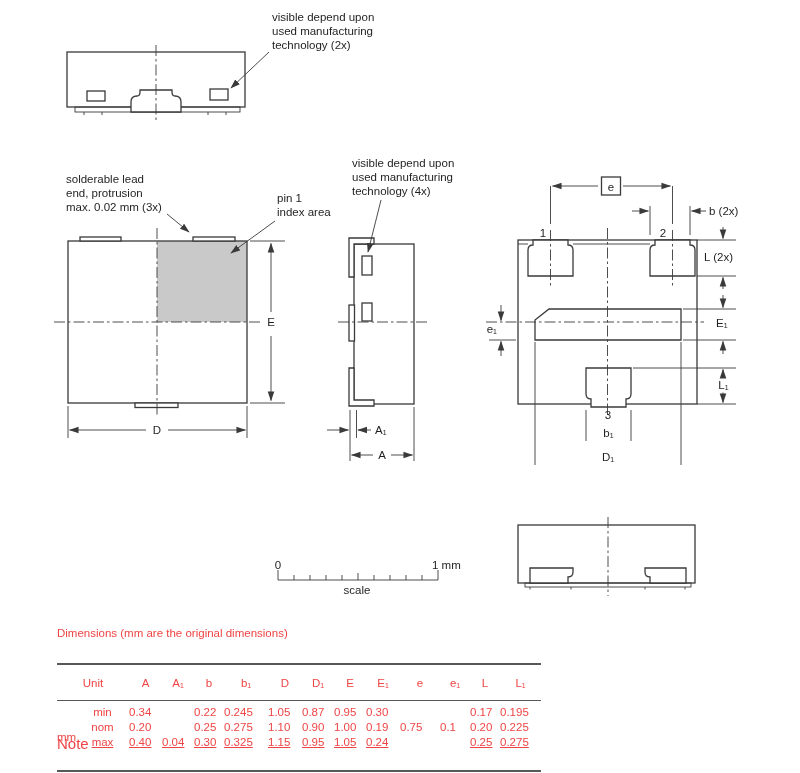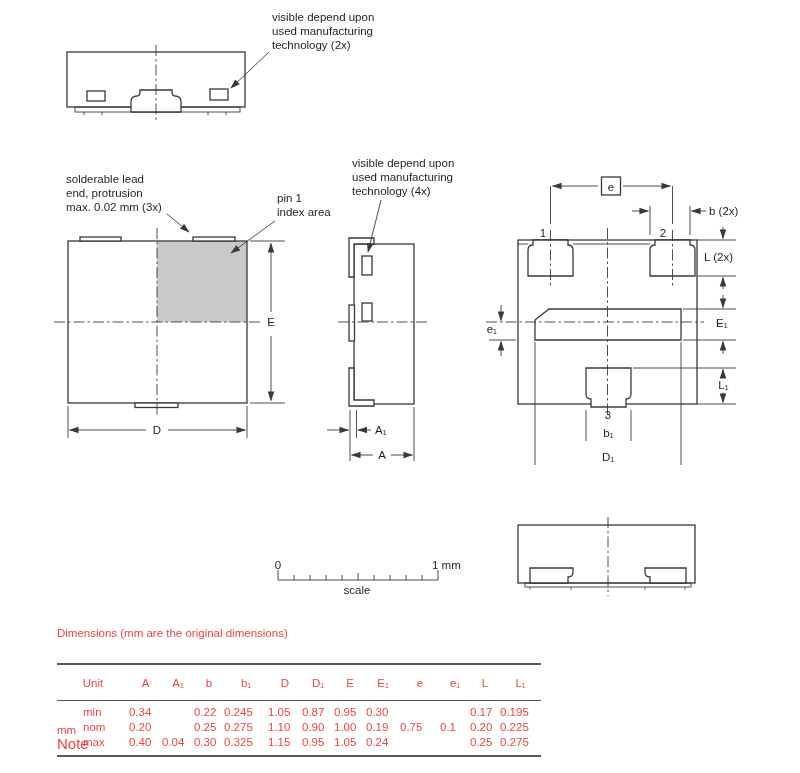--- a/index.html
+++ b/index.html
@@ -14,22 +14,22 @@
   .cl{fill:none;stroke:#3a3a3a;stroke-width:0.9;stroke-dasharray:11 3 2.5 3;}
   .gray{fill:#c9c9c9;stroke:none;}
   .dims{position:absolute;left:57px;top:627px;width:484px;font-size:11.5px;}
   .dims .title{margin:0 0 24px 0;}
   .dims table{border-collapse:collapse;table-layout:fixed;width:484px;
               border-top:2px solid #585858;border-bottom:2px solid #585858;}
   .dims th{font-weight:normal;height:35px;vertical-align:middle;text-align:center;
            border-bottom:1.5px solid #585858;padding:0;font-size:11.5px;}
   .dims td{height:15px;line-height:15px;text-align:left;padding:0;font-size:11.5px;}
   .dims tbody tr.first td{padding-top:4px;}
-  .dims tbody tr.last td{padding-bottom:5px;}
-  .dims td.rl{text-align:left;padding-right:7px;}
+  .dims tbody tr.last td{padding-bottom:20px;text-decoration:underline;}
+  .dims td.rl{text-align:center;padding-right:7px;}
   .note{position:absolute;left:57px;top:737px;font-size:15px;line-height:14px;}
 </style>
 </head>
 <body>
 
 <div class="sheet">
 
 <svg width="800" height="773" viewBox="0 0 800 773">
   <defs>
     <marker id="ah" viewBox="0 0 12 9" refX="11" refY="4.5" markerWidth="11" markerHeight="8.5" orient="auto">

